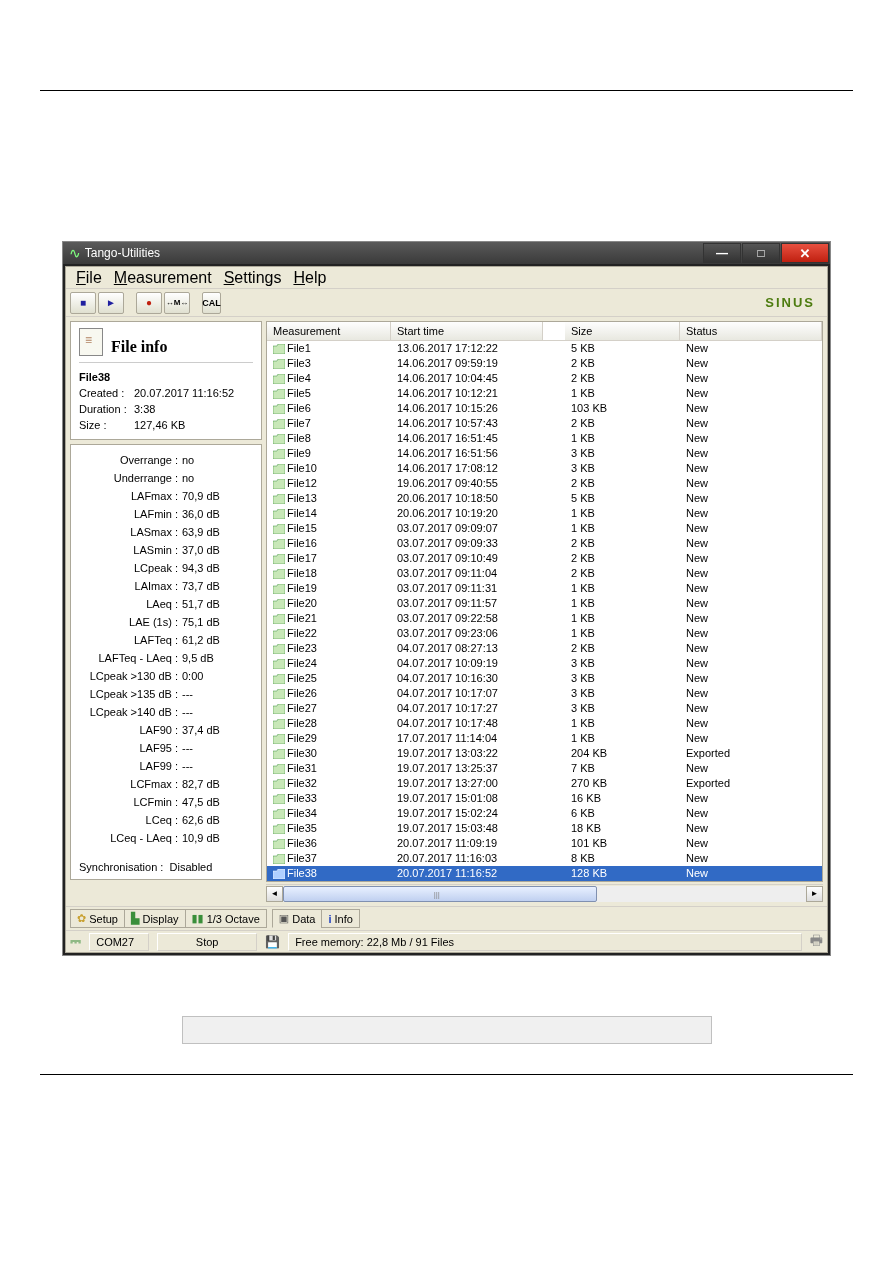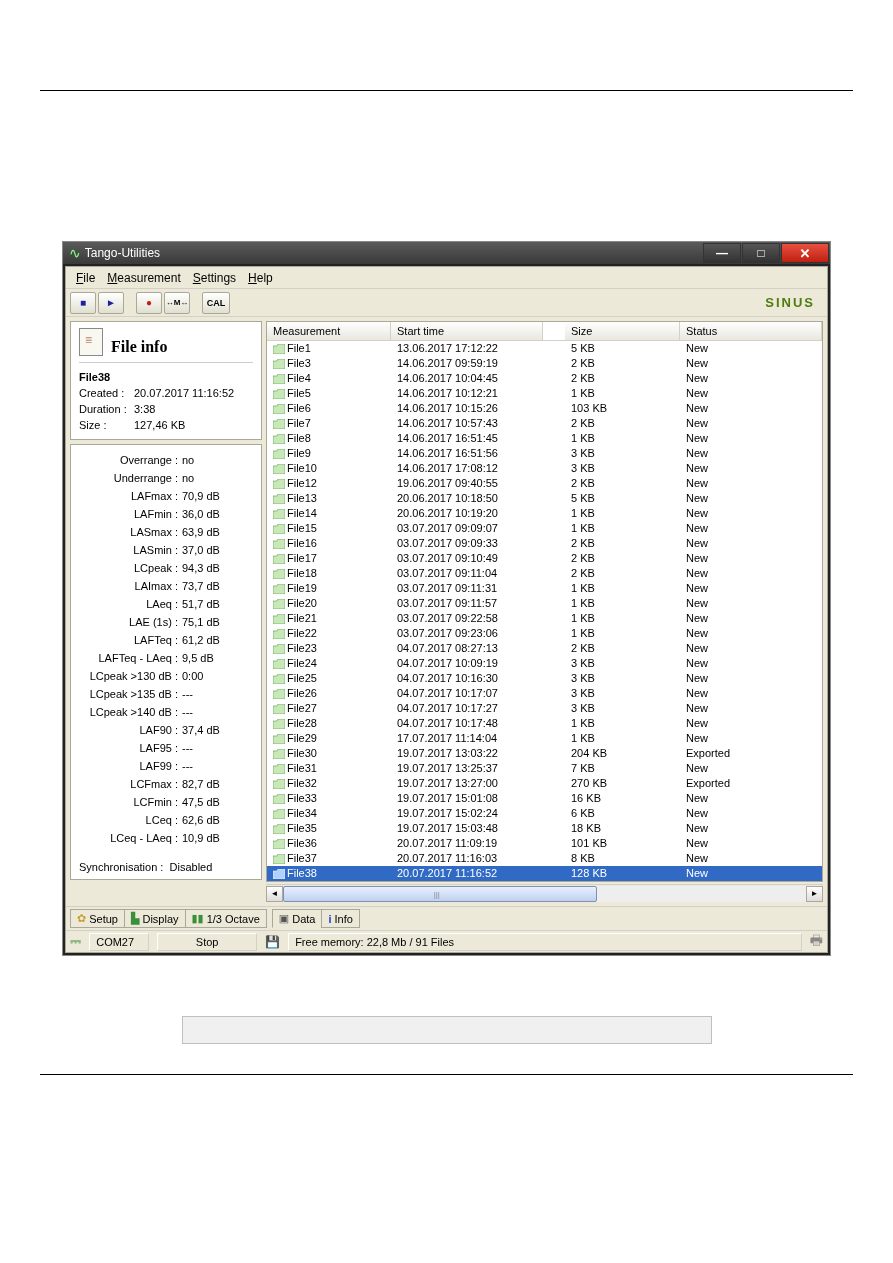--- a/index.html
+++ b/index.html
@@ -14,21 +14,21 @@
 .sine-icon { color: #7fff7f; font-size: 14px; line-height: 1; }
 .win-controls { display: flex; height: 22px; }
 .win-btn { width: 38px; height: 20px; margin: 1px 1px 0 0; border: 1px solid #333; display: flex; align-items: center; justify-content: center; color: #fff; font-weight: bold; font-size: 12px; }
 .win-btn.minmax { background: linear-gradient(#555,#333); }
 .win-btn.close { background: linear-gradient(#e85040,#c02010); width: 48px; }
 .win-btn.close span { font-size: 13px; }
 
 .window-inner { background: #ece9d8; border: 1px solid #aca899; margin: 2px; }
 
 .menubar { display: flex; background: #ece9d8; border-bottom: 1px solid #d4d0c8; padding: 1px 4px; height: 22px; align-items: center; }
-.menubar span { padding: 0 6px; font-size: 12px; cursor: default; }
+.menubar span { padding: 0 6px; font-size: 16px; cursor: default; }
 .menubar span u { text-decoration: underline; }
 
 .toolbar { display: flex; background: #ece9d8; border-bottom: 1px solid #d4d0c8; height: 28px; align-items: center; padding: 2px 4px; gap: 2px; }
 .tb-btn { width: 26px; height: 22px; border: 1px solid #aca899; background: linear-gradient(#fff,#e0e0d0); display: flex; align-items: center; justify-content: center; font-size: 10px; font-weight: bold; border-radius: 2px; }
 .tb-sep { width: 8px; }
 .brand { margin-left: auto; color: #4d7c0f; font-size: 13px; letter-spacing: 2px; font-weight: bold; padding-right: 8px; }
 
 .content-area { display: flex; background: #ece9d8; }
 
 .side-panel { width: 200px; padding: 4px; display: flex; flex-direction: column; gap: 4px; }
@@ -120,21 +120,21 @@
 
       <div class="toolbar">
         <div class="tb-btn" style="color:#2020a0;">■</div>
         <div class="tb-btn" style="color:#2020a0;">►</div>
         <div class="tb-sep"></div>
         <div class="tb-btn" style="color:#c02010;">●</div>
         <div class="tb-btn" style="font-size:9px;">
             <span style="font-size:8px;">↔M↔</span>
           </div>
         <div class="tb-sep"></div>
-        <div class="tb-btn" style="width:28px;font-size:9px;">CAL</div>
+        <div class="tb-btn" style="width:19px;font-size:9px;">CAL</div>
         <div class="brand">SINUS</div>
       </div>
 
       <div class="content-area">
 
         <div class="side-panel">
           <div class="card">
             <div class="card-title">
               <span class="card-title-icon"></span>
               <h2>File info</h2>

